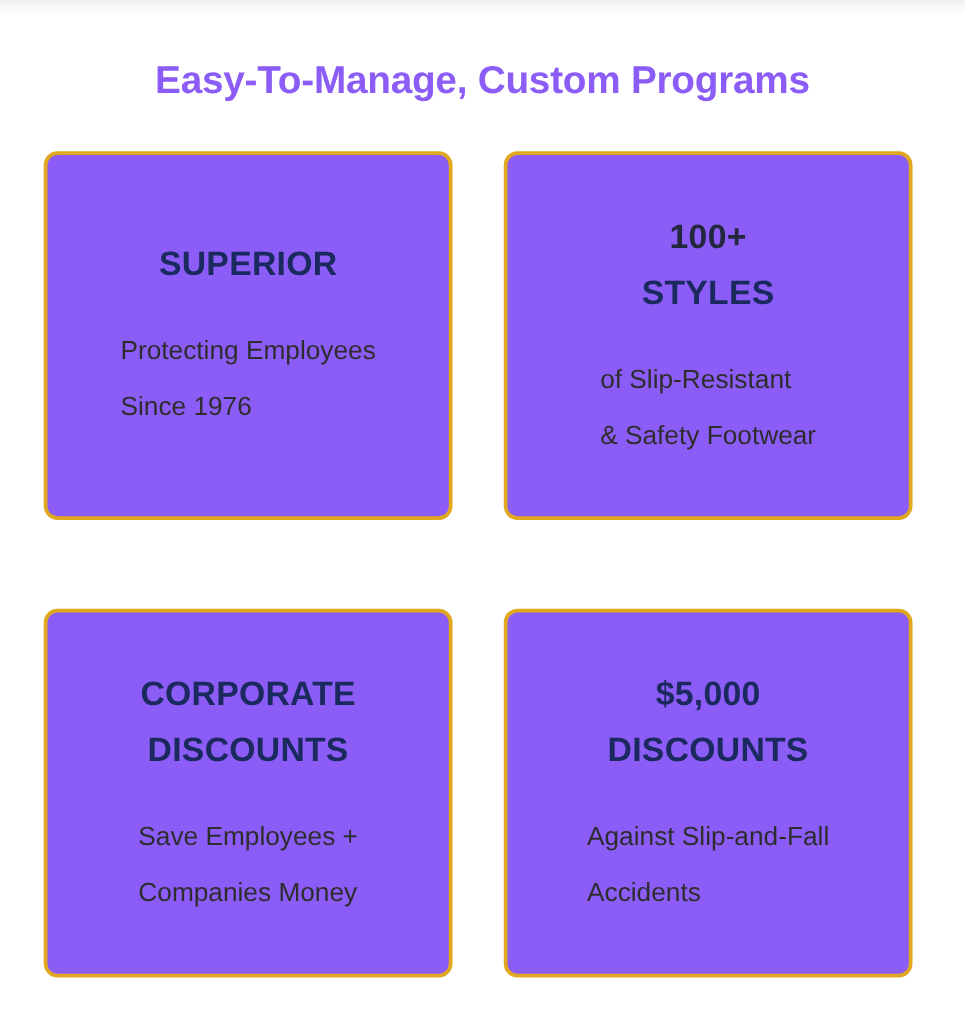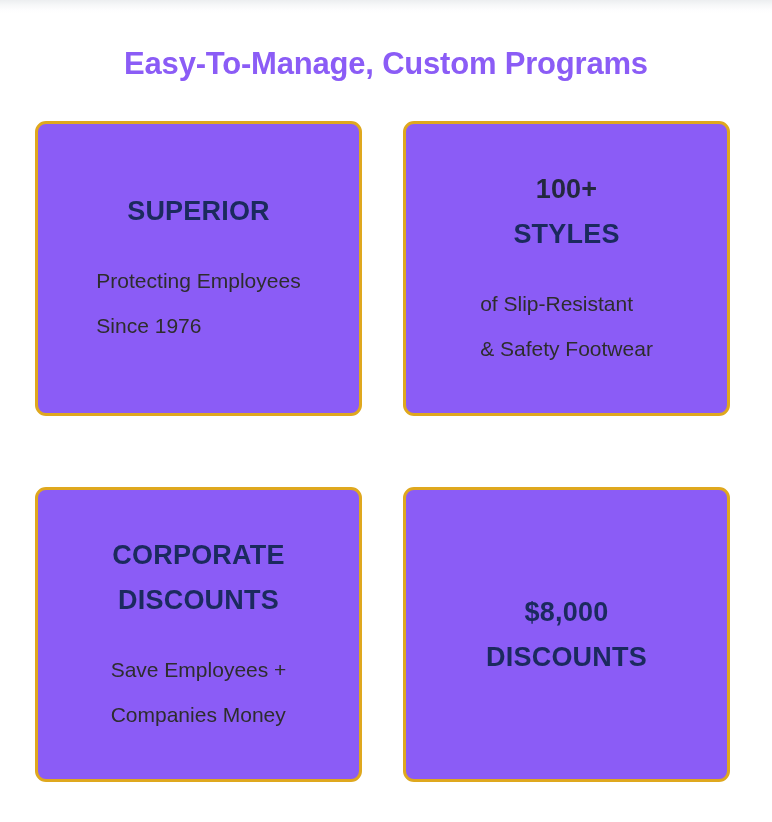--- a/index.html
+++ b/index.html
@@ -140,19 +140,23 @@
         <span class="line-strong">DISCOUNTS</span>
       </div>
       <div class="card-body">
         <span class="line">Save Employees +</span>
         <span class="line">Companies Money</span>
       </div>
     </div>
 
     <div class="card">
       <div class="card-heading">
-        <span class="line-strong">$8,000</span>
+        <span class="line-strong">$5,000</span>
         <span class="line-strong">DISCOUNTS</span>
+      </div>
+      <div class="card-body">
+        <span class="line">Against Slip-and-Fall</span>
+        <span class="line">Accidents</span>
       </div>
     </div>
 
   </div>
 </div>
 
 </body></html>

